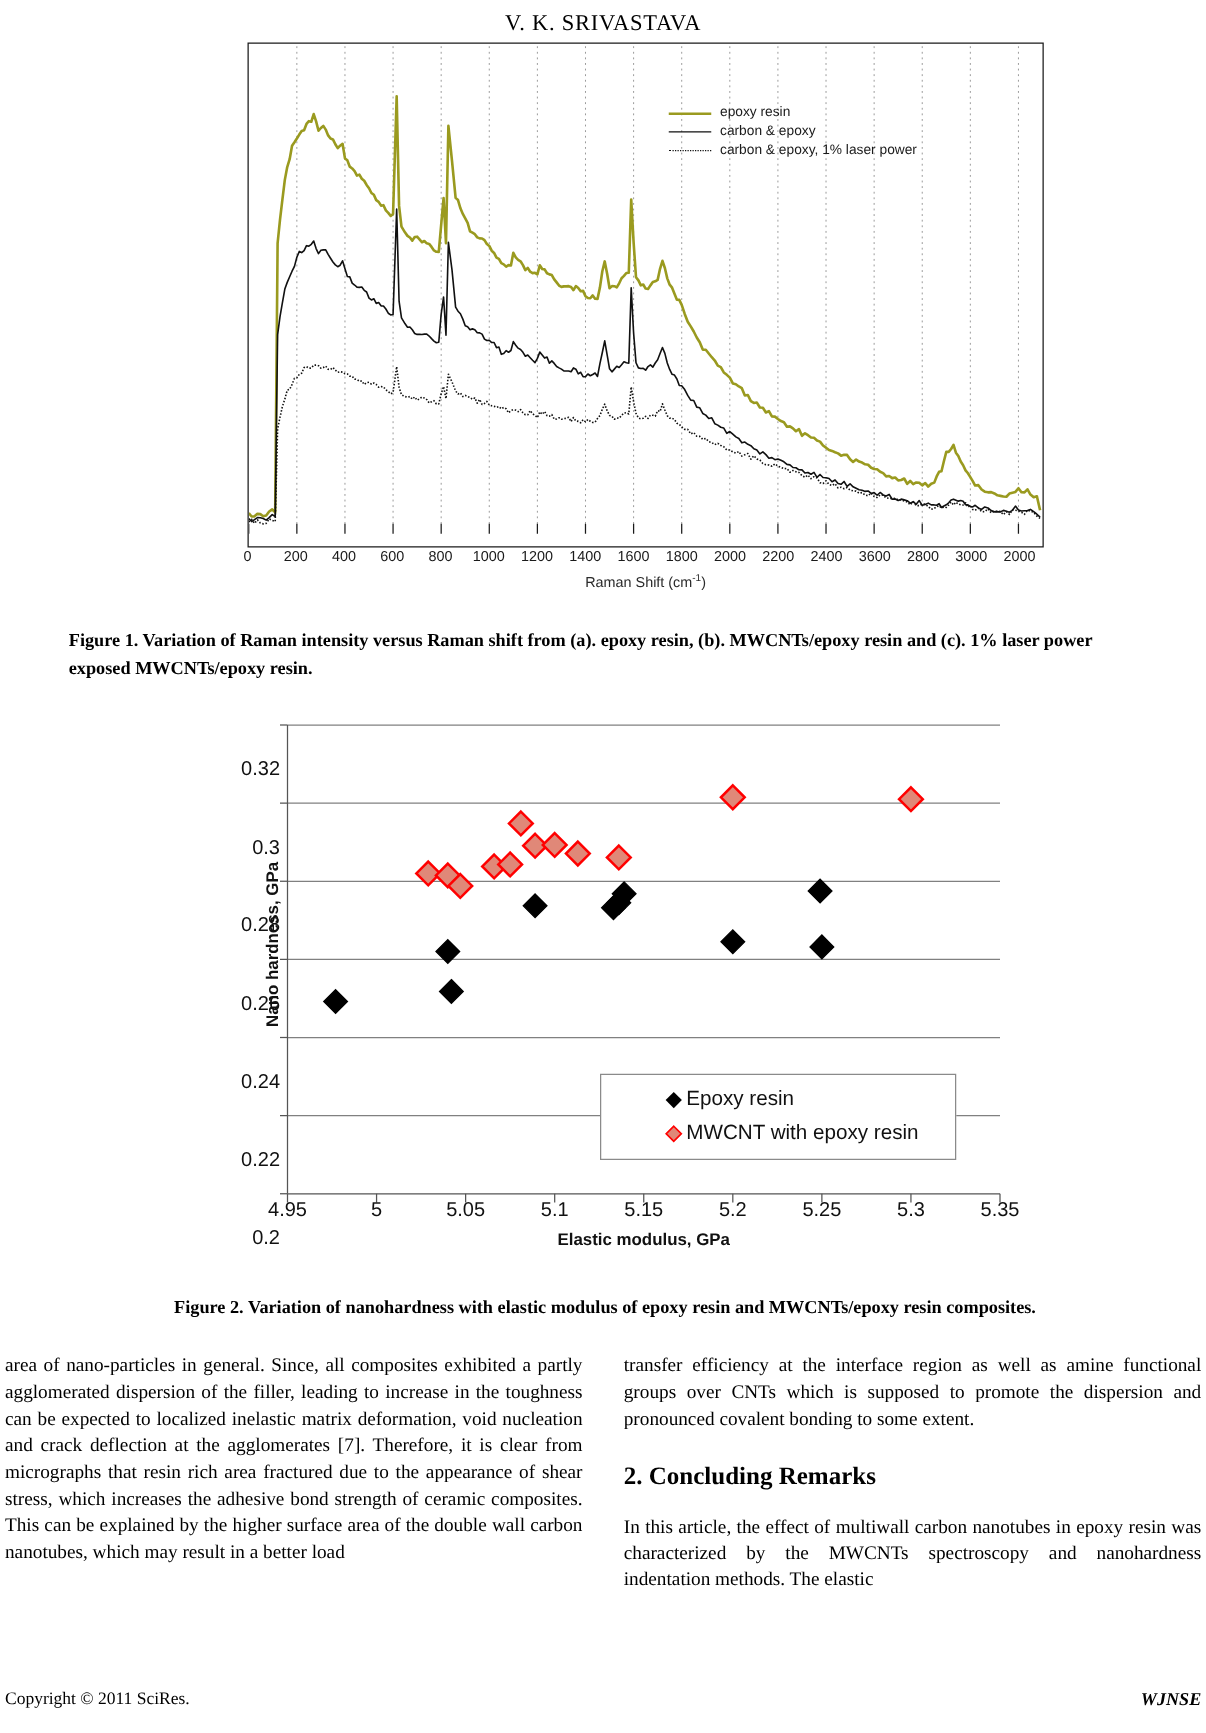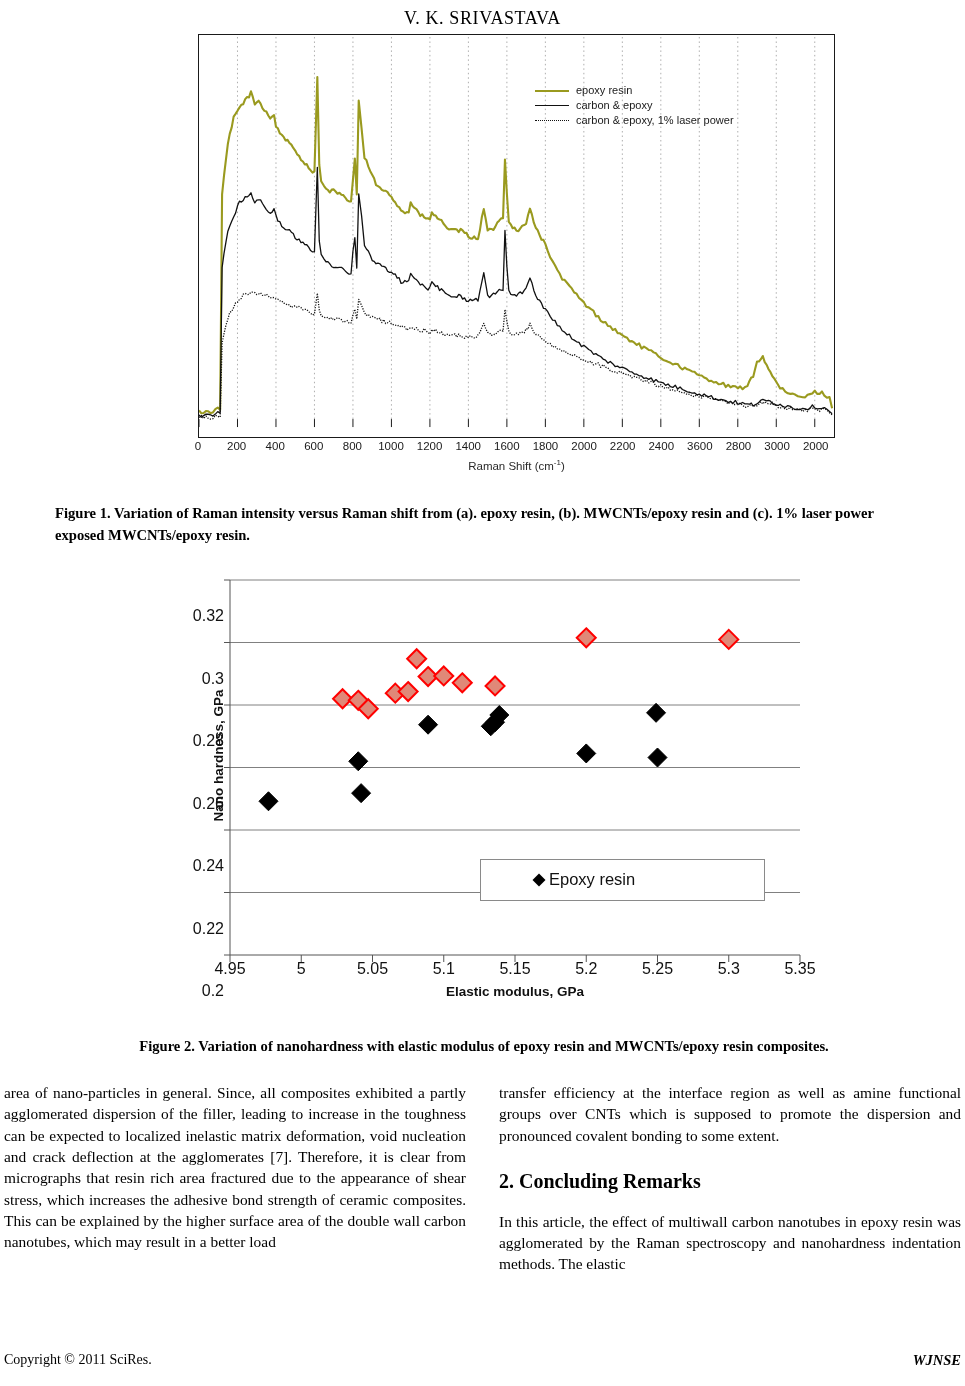--- a/index.html
+++ b/index.html
@@ -436,29 +436,37 @@
 
   <div class="fig2-legend">
     <div class="lrow2">
       <span class="lmark">
         <svg width="16" height="16" viewBox="0 0 16 16">
             <polygon points="8,1.5 14.5,8 8,14.5 1.5,8" fill="#000000"></polygon>
           </svg>
       </span>
       <span>Epoxy resin</span>
     </div>
+    <div class="lrow2">
+      <span class="lmark">
+        <svg width="16" height="16" viewBox="0 0 16 16">
+            <polygon points="8,2 14,8 8,14 2,8" fill="#e08878" stroke="#ff0000" stroke-width="1.4"></polygon>
+          </svg>
+      </span>
+      <span>MWCNT with epoxy resin</span>
+    </div>
   </div>
 </div>
 
 <div class="caption" id="caption-fig2">Figure 2. Variation of nanohardness with elastic modulus of epoxy resin and MWCNTs/epoxy resin composites.</div>
 
 <div class="col" id="col-left">
   <p>area of nano-particles in general. Since, all composites exhibited a partly agglomerated dispersion of the filler, leading to increase in the toughness can be expected to localized inelastic matrix deformation, void nucleation and crack deflection at the agglomerates [7]. Therefore, it is clear from micrographs that resin rich area fractured due to the appearance of shear stress, which increases the adhesive bond strength of ceramic composites. This can be explained by the higher surface area of the double wall carbon nanotubes, which may result in a better load</p>
 </div>
 
 <div class="col" id="col-right">
   <p>transfer efficiency at the interface region as well as amine functional groups over CNTs which is supposed to promote the dispersion and pronounced covalent bonding to some extent.</p>
   <h2 class="sec-head">2. Concluding Remarks</h2>
-  <p>In this article, the effect of multiwall carbon nanotubes in epoxy resin was agglomerated by the Raman spectroscopy and nanohardness indentation methods. The elastic</p>
+  <p>In this article, the effect of multiwall carbon nanotubes in epoxy resin was characterized by the MWCNTs spectroscopy and nanohardness indentation methods. The elastic</p>
 </div>
 
 <div class="footer-left">Copyright © 2011 SciRes.</div>
 <div class="footer-right">WJNSE</div>
 
 </body></html>

